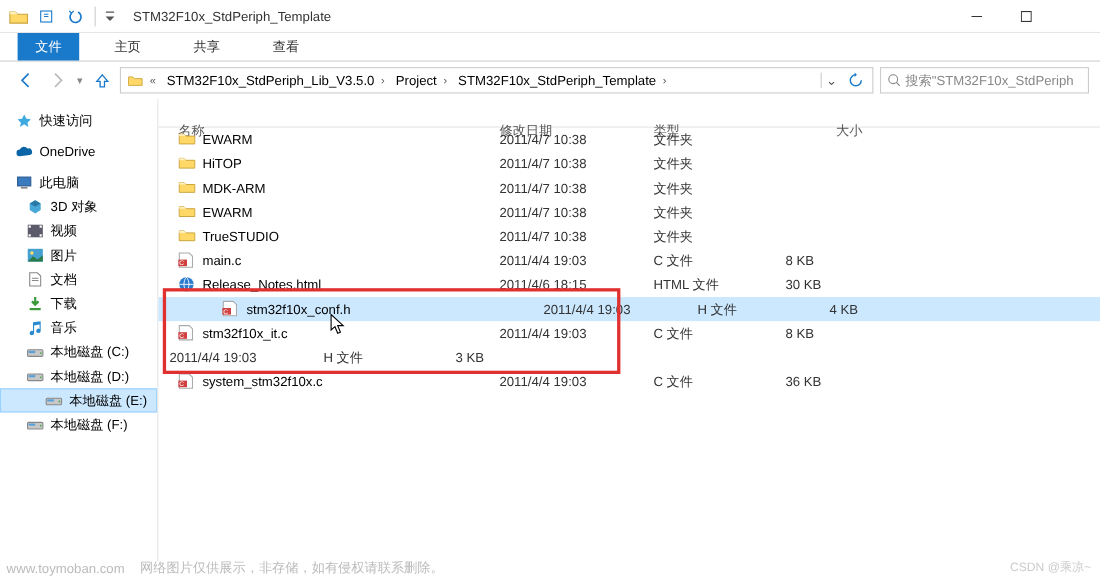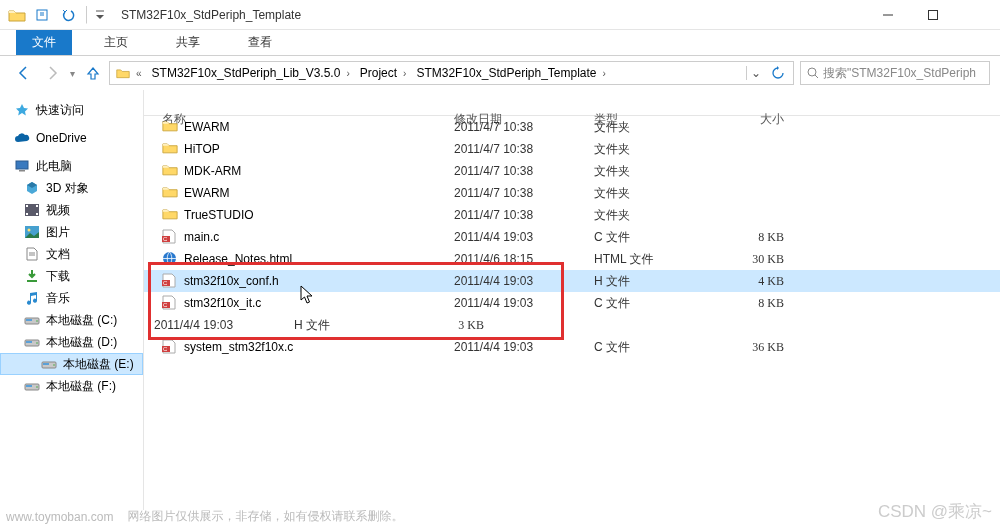--- a/index.html
+++ b/index.html
@@ -48,33 +48,33 @@
 .content { flex: 1; position: relative; }
 .headers { display: flex; height: 26px; border-bottom: 1px solid #e5e5e5; color: #555; }
 .col { padding: 4px 10px; display: flex; align-items: center; margin-top: 25px; }
 .col-name { width: 300px; padding-left: 18px; }
 .col-date { width: 140px; }
 .col-type { width: 130px; }
 .col-size { width: 100px; justify-content: flex-end; padding-right: 30px; }
 
 .filelist { position: relative; }
 .row { display: flex; height: 22px; align-items: center; }
-.row.selected { background: #cce8ff; }
+.row.selected { background: #cce8ff; padding-left: 40px; }
 .cell-name { width: 300px; display: flex; align-items: center; gap: 6px; padding-left: 18px; }
 .cell-date { width: 140px; padding: 0 10px; color: #333; }
 .cell-type { width: 130px; padding: 0 10px; color: #333; }
-.cell-size { width: 100px; text-align: right; padding-right: 30px; color: #333; font-family: Liberation Serif, serif; }
+.cell-size { width: 100px; padding-right: 30px; color: #333; }
 .fi { width: 16px; height: 16px; flex-shrink: 0; }
 
 .redbox { position: absolute; border: 3px solid #e03030; pointer-events: none; }
 .cursor { position: absolute; width: 16px; height: 20px; pointer-events: none; }
 
 
 .footer { position: absolute; bottom: 4px; left: 0; right: 0; display: flex; align-items: center; gap: 14px; padding: 0 6px; font-size: 12px; color: #bbb; }
-.csdn { position: absolute; bottom: 6px; right: 8px; font-size: 17px; color: #ccc; }
+.csdn { position: absolute; bottom: 6px; right: 8px; font-size: 11px; color: #ccc; }
 
 
 svg { display: block; }
 </style>
 </head>
 <body>
 
 <div class="titlebar">
   <div class="qat">
     <div class="folder-small">

